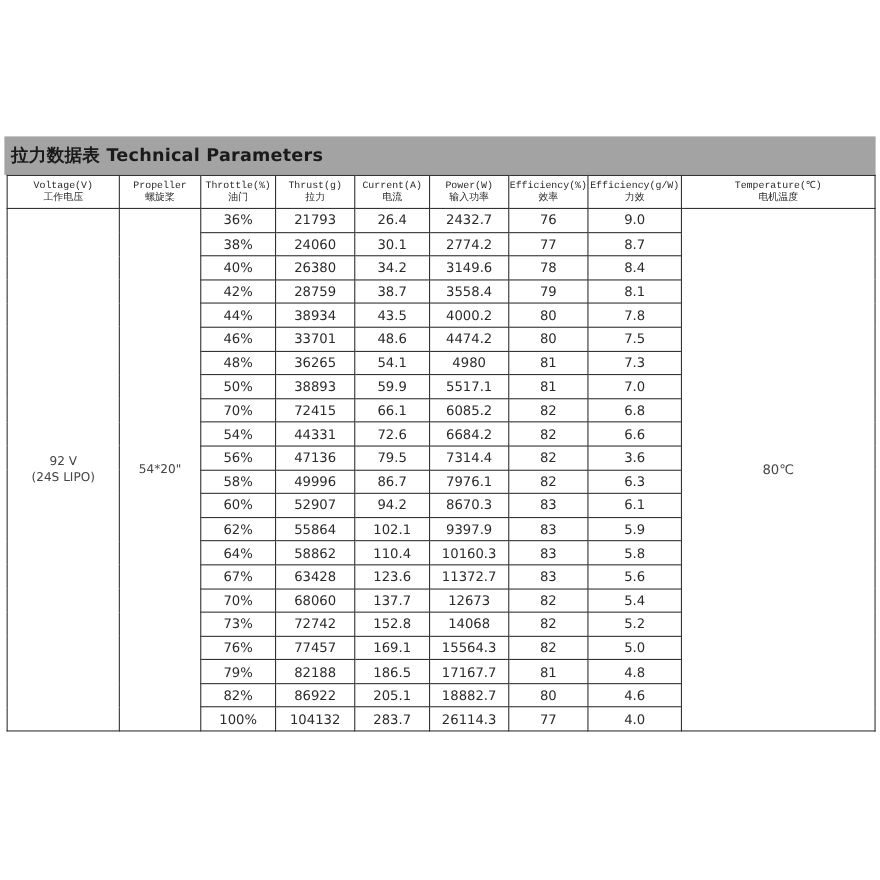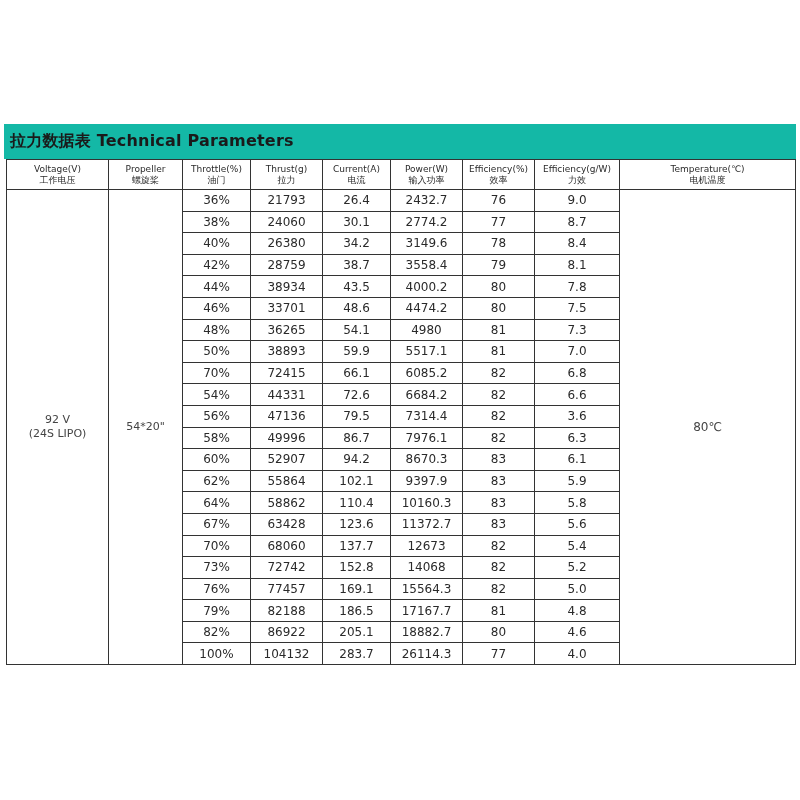--- a/index.html
+++ b/index.html
@@ -1,29 +1,29 @@
 <!DOCTYPE html>
 <html><head>
 <meta charset="utf-8">
 <style>
   html, body { margin: 0; padding: 0; background: #ffffff; }
   body { width: 800px; height: 800px; position: relative; overflow: hidden;
          font-family: "DejaVu Sans", "Liberation Sans", sans-serif; color: #222; }
   .title-bar { position: absolute; left: 4px; top: 124px; width: 792px; height: 35px;
-               background: #14b8a6; }
+               background: #a3a3a3; }
   .title-text { position: absolute; left: 6px; top: 7px; font-size: 16px; font-weight: bold;
                 color: #1a1a1a; white-space: nowrap; letter-spacing: 0.2px; }
   table.params { position: absolute; left: 6px; top: 159px; border-collapse: collapse;
                  table-layout: fixed; width: 789px; }
   table.params th, table.params td { border: 1px solid #333; text-align: center;
                  padding: 0; font-weight: normal; color: #2a2a2a; }
   table.params th { height: 29px; font-size: 9px; line-height: 11px; }
   table.params td { height: 20.6px; font-size: 12px; }
   table.params td.merged { font-size: 11px; line-height: 14px; color: #444; }
-  .h-en, .h-cn { display: block; }
+  .h-en, .h-cn { display: block; font-family: Liberation Mono, monospace; }
 </style>
 </head>
 <body>
 
 <div class="title-bar">
   <div class="title-text">拉力数据表 Technical Parameters</div>
 </div>
 
 <table class="params">
   <colgroup>

